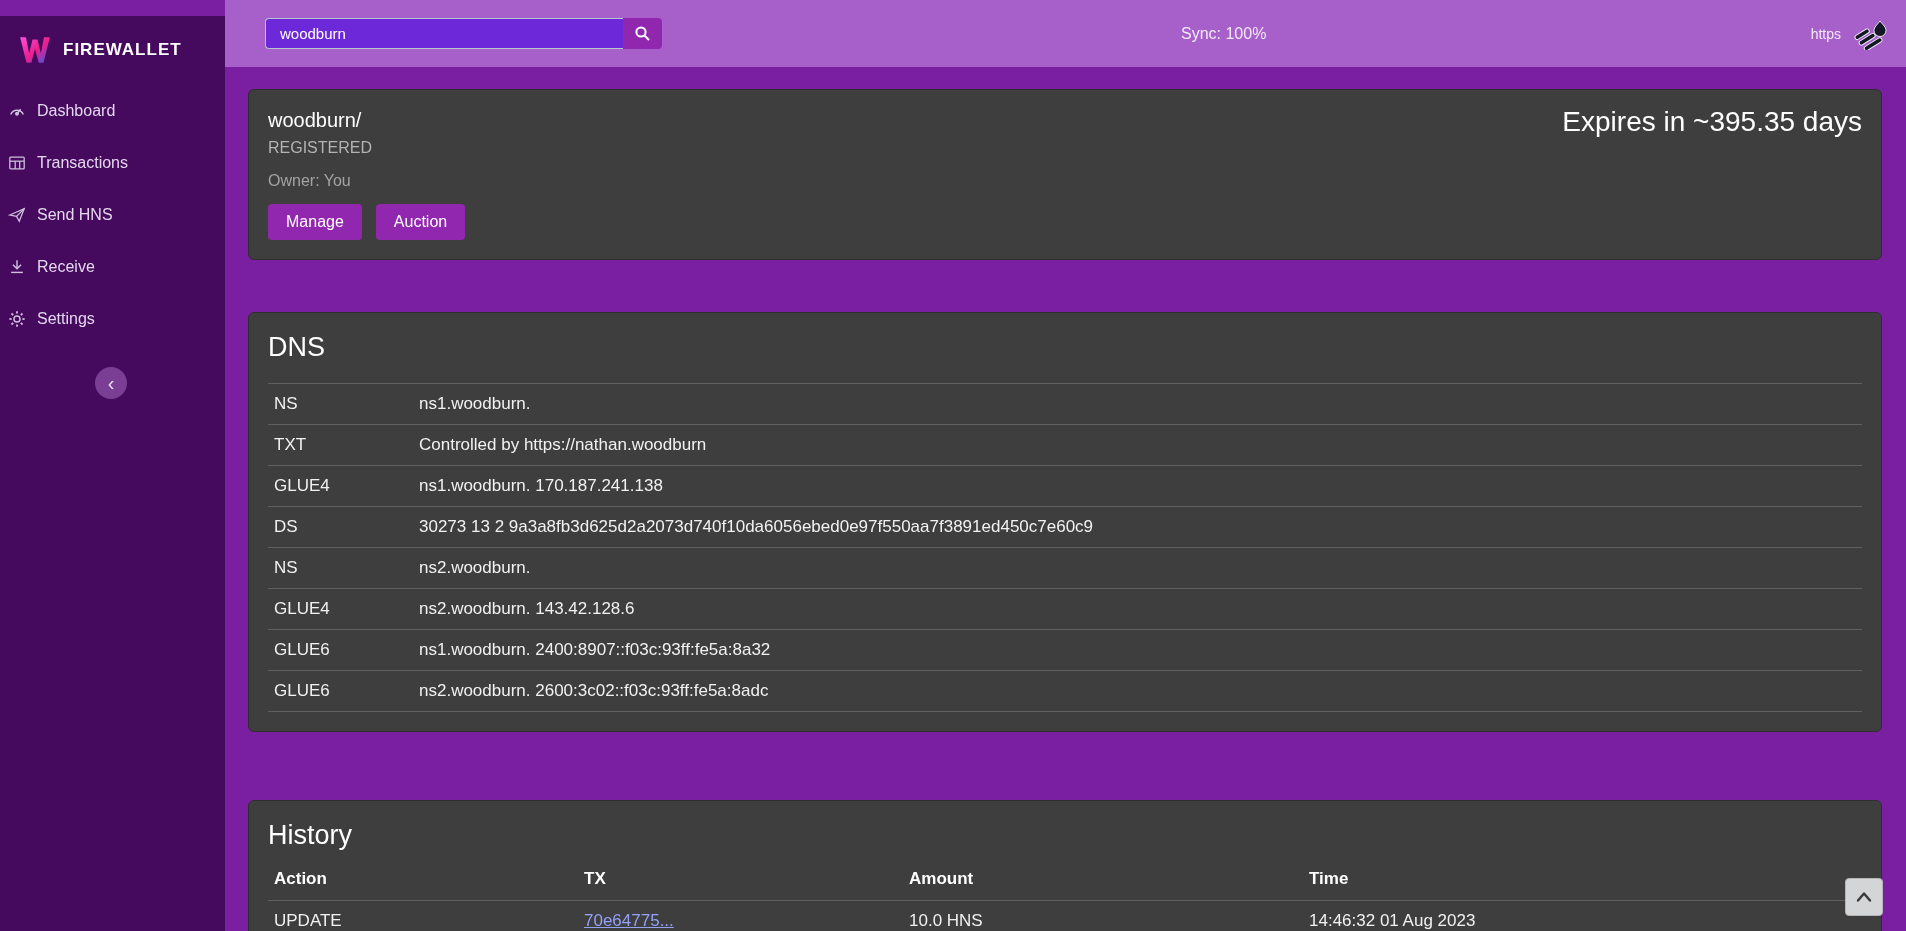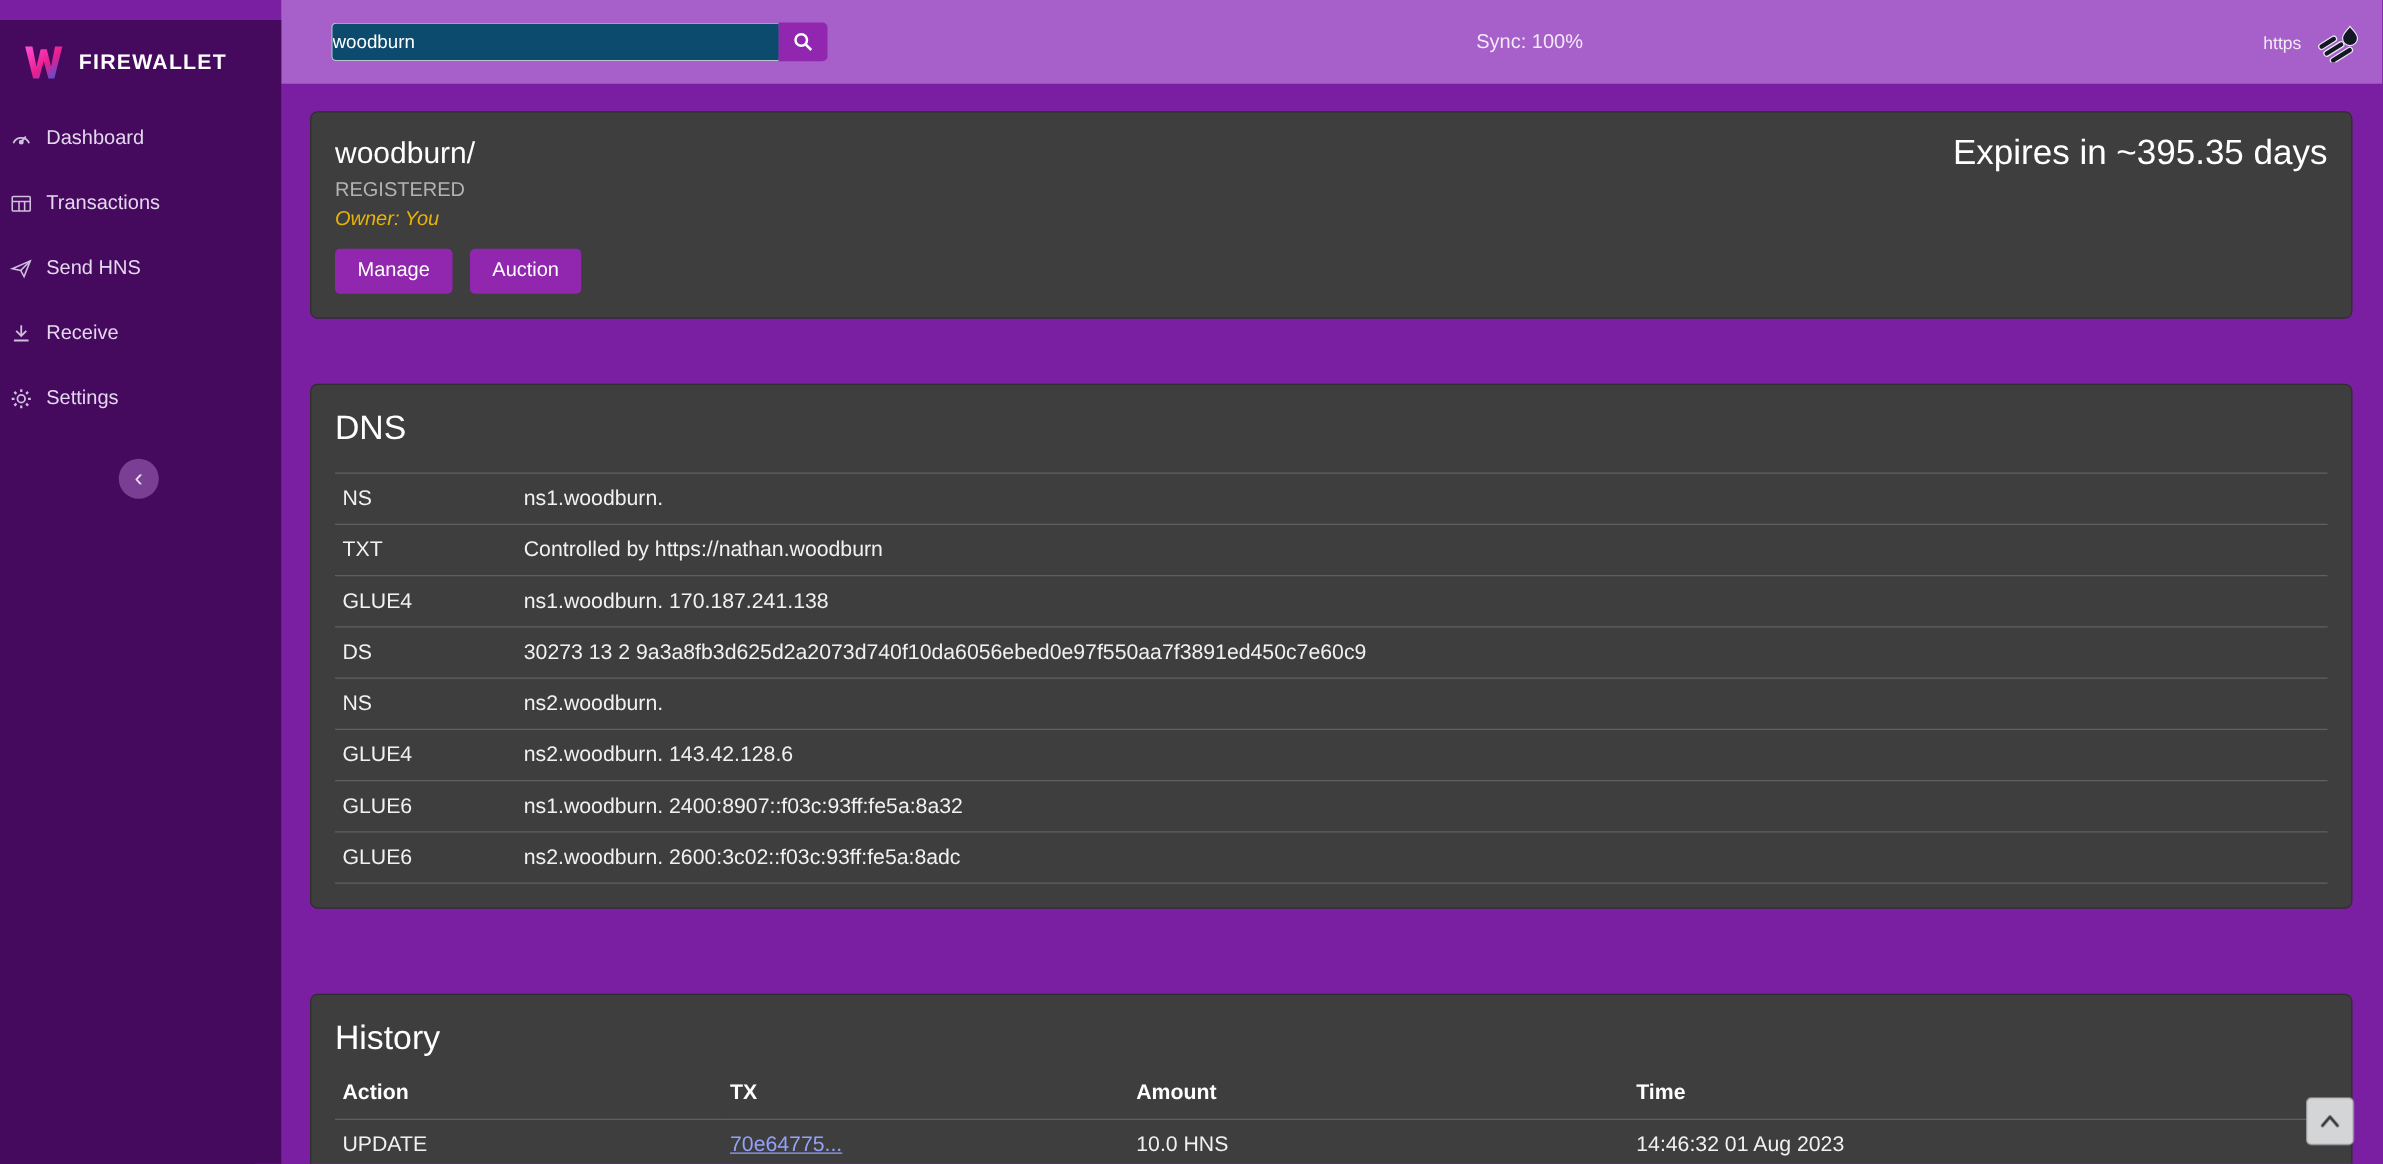--- a/index.html
+++ b/index.html
@@ -14,39 +14,39 @@
   .nav { padding-top:2px; }
   .nav-item { height:52px; display:flex; align-items:center; gap:11px; padding-left:8px; cursor:pointer; color:#e3d8ee; }
   .nav-icon { width:18px; height:18px; display:inline-flex; align-items:center; justify-content:center; color:#cfc0dd; }
   .nav-label { font-size:16px; }
   .collapse-btn { position:absolute; left:95px; top:351px; width:32px; height:32px; border-radius:50%;
                   background:#7a3f94; border:none; color:#ecdff6; font-size:20px; line-height:30px; cursor:pointer; }
 
   
   .topbar { position:absolute; left:225px; top:0; right:0; height:67px; background:#a75fc9; }
   .search-group { position:absolute; left:40px; top:18px; display:flex; height:31px; }
-  .search-input { width:358px; height:31px; background:#0c4a6e; border:1px solid #b8c4d0; border-right:none;
-                  border-radius:4px 0 0 4px; color:#fff; font-size:15px; padding:0 0; outline:none;
+  .search-input { width:358px; height:31px; background:#6d28d9; border:1px solid #b8c4d0; border-right:none;
+                  border-radius:4px 0 0 4px; color:#fff; font-size:15px; padding:0 14px; outline:none;
                   font-family:"Liberation Sans", sans-serif; }
   .search-btn { width:39px; height:31px; background:#9127ae; border:none; border-radius:0 4px 4px 0;
                 display:flex; align-items:center; justify-content:center; cursor:pointer; }
   .sync { position:absolute; left:956px; top:0; height:67px; display:flex; align-items:center; font-size:16px; color:#f3eaf8; }
   .wallet-mode { position:absolute; right:14px; top:0; height:67px; display:flex; align-items:center; gap:9px; }
   .cold-label { font-size:14px; color:#f3eaf8; }
 
   
   .main { position:absolute; left:225px; top:67px; right:0; bottom:0; overflow:hidden; padding:22px 24px 0 23px; }
   .card { background:#3e3e3e; border:1px solid #2e2e2e; border-radius:6px; padding:19px; position:relative; }
   .domain-card { margin-bottom:52px; }
   .dns-card { margin-bottom:68px; }
   .history-card { min-height:320px; }
 
-  .domain-name { font-size:24px; font-weight:500; color:#fff; }
+  .domain-name { font-size:20px; font-weight:500; color:#fff; }
   .domain-status { font-size:16px; color:#b3b3b3; margin-top:7px; }
-  .domain-owner { font-size:16px; color:#eab308; margin-top:5px;font-style:italic; }
+  .domain-owner { font-size:16px; color:#a3a3a3; margin-top:15px; }
   .btn-row { display:flex; gap:14px; margin-top:14px; }
   .btn { background:#9127ae; color:#fff; border:none; border-radius:4px; padding:9px 18px; font-size:16px;
          cursor:pointer; font-family:"Liberation Sans", sans-serif; }
   .expires { position:absolute; top:16px; right:19px; font-size:28px; font-weight:400; color:#fff; }
 
   .card-title { font-size:27px; font-weight:400; color:#fff; }
   .dns-card .card-title { margin-bottom:20px; }
   .history-card .card-title { margin-bottom:8px; }
 
   table { width:100%; border-collapse:collapse; table-layout:fixed; }

